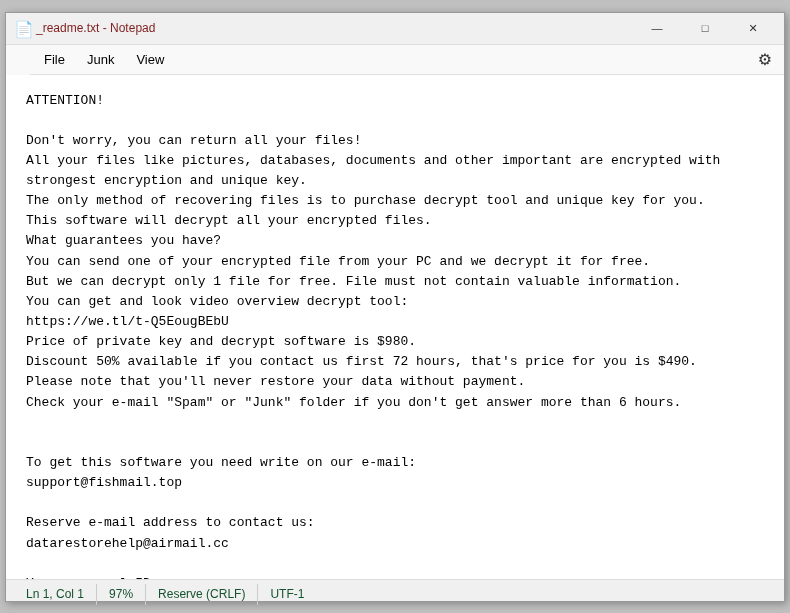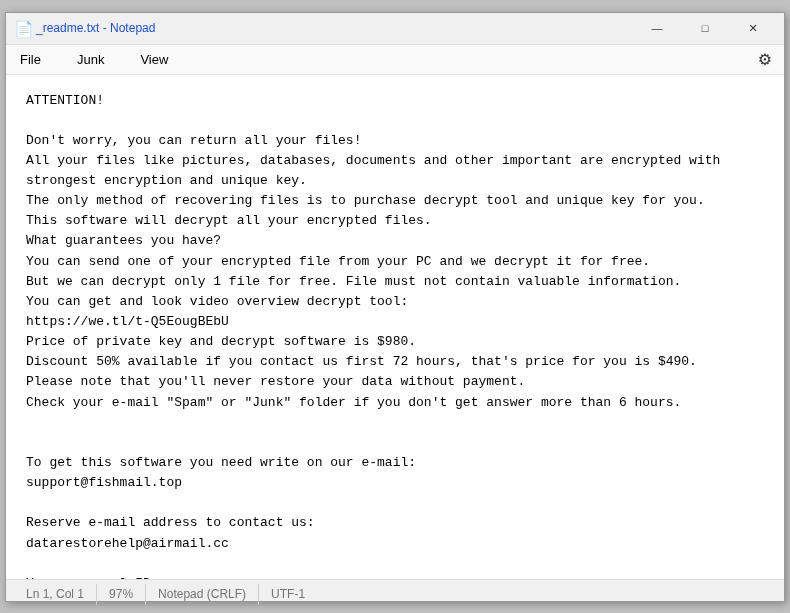--- a/index.html
+++ b/index.html
@@ -45,21 +45,21 @@
       gap: 6px;
     }
 
     .titlebar-icon {
       width: 16px;
       height: 16px;
     }
 
     .titlebar-title {
       font-size: 12px;
-      color: #1d4ed8;
+      color: #7f1d1d;
       text-align: center;
     }
 
     .titlebar-controls {
       display: flex;
       align-items: center;
       gap: 2px;
     }
 
     .titlebar-btn {
@@ -75,21 +75,22 @@
       background: transparent;
     }
 
     .menubar {
       background: #f9f9f9;
       height: 30px;
       display: flex;
       align-items: center;
       padding: 0 4px;
       border-bottom: 1px solid #e0e0e0;
-      gap: 16px;
+      gap: 2px;
+      margin-left: 24px;
     }
 
     .menu-item {
       padding: 4px 10px;
       font-size: 13px;
       color: #000;
       cursor: pointer;
       border-radius: 3px;
     }
 
@@ -140,21 +141,21 @@
       background: #f0f0f0;
       border-top: 1px solid #ddd;
       display: flex;
       align-items: center;
       padding: 0 8px;
       gap: 0;
     }
 
     .status-item {
       font-size: 12px;
-      color: #737373;
+      color: #14532d;
       padding: 0 12px;
       border-right: 1px solid #ccc;
       height: 100%;
       display: flex;
       align-items: center;
       margin-top: 8px;
     }
 
     .status-item:first-child {
       border-right: 1px solid #ccc;
@@ -213,16 +214,16 @@
 Reserve e-mail address to contact us:
 datarestorehelp@airmail.cc
 
 Your personal ID:
 0620IsgU8CXdabb8gwL1AlIu0piO7Atgm3v9j15tRxZsl2B7</div>
   </div>
 
   <div class="statusbar">
     <span class="status-item">Ln 1, Col 1</span>
     <span class="status-item">97%</span>
-    <span class="status-item">Notepad (CRLF)</span>
+    <span class="status-item">Reserve (CRLF)</span>
     <span class="status-item">UTF-1</span>
   </div>
 </div>
 
 </body></html>

